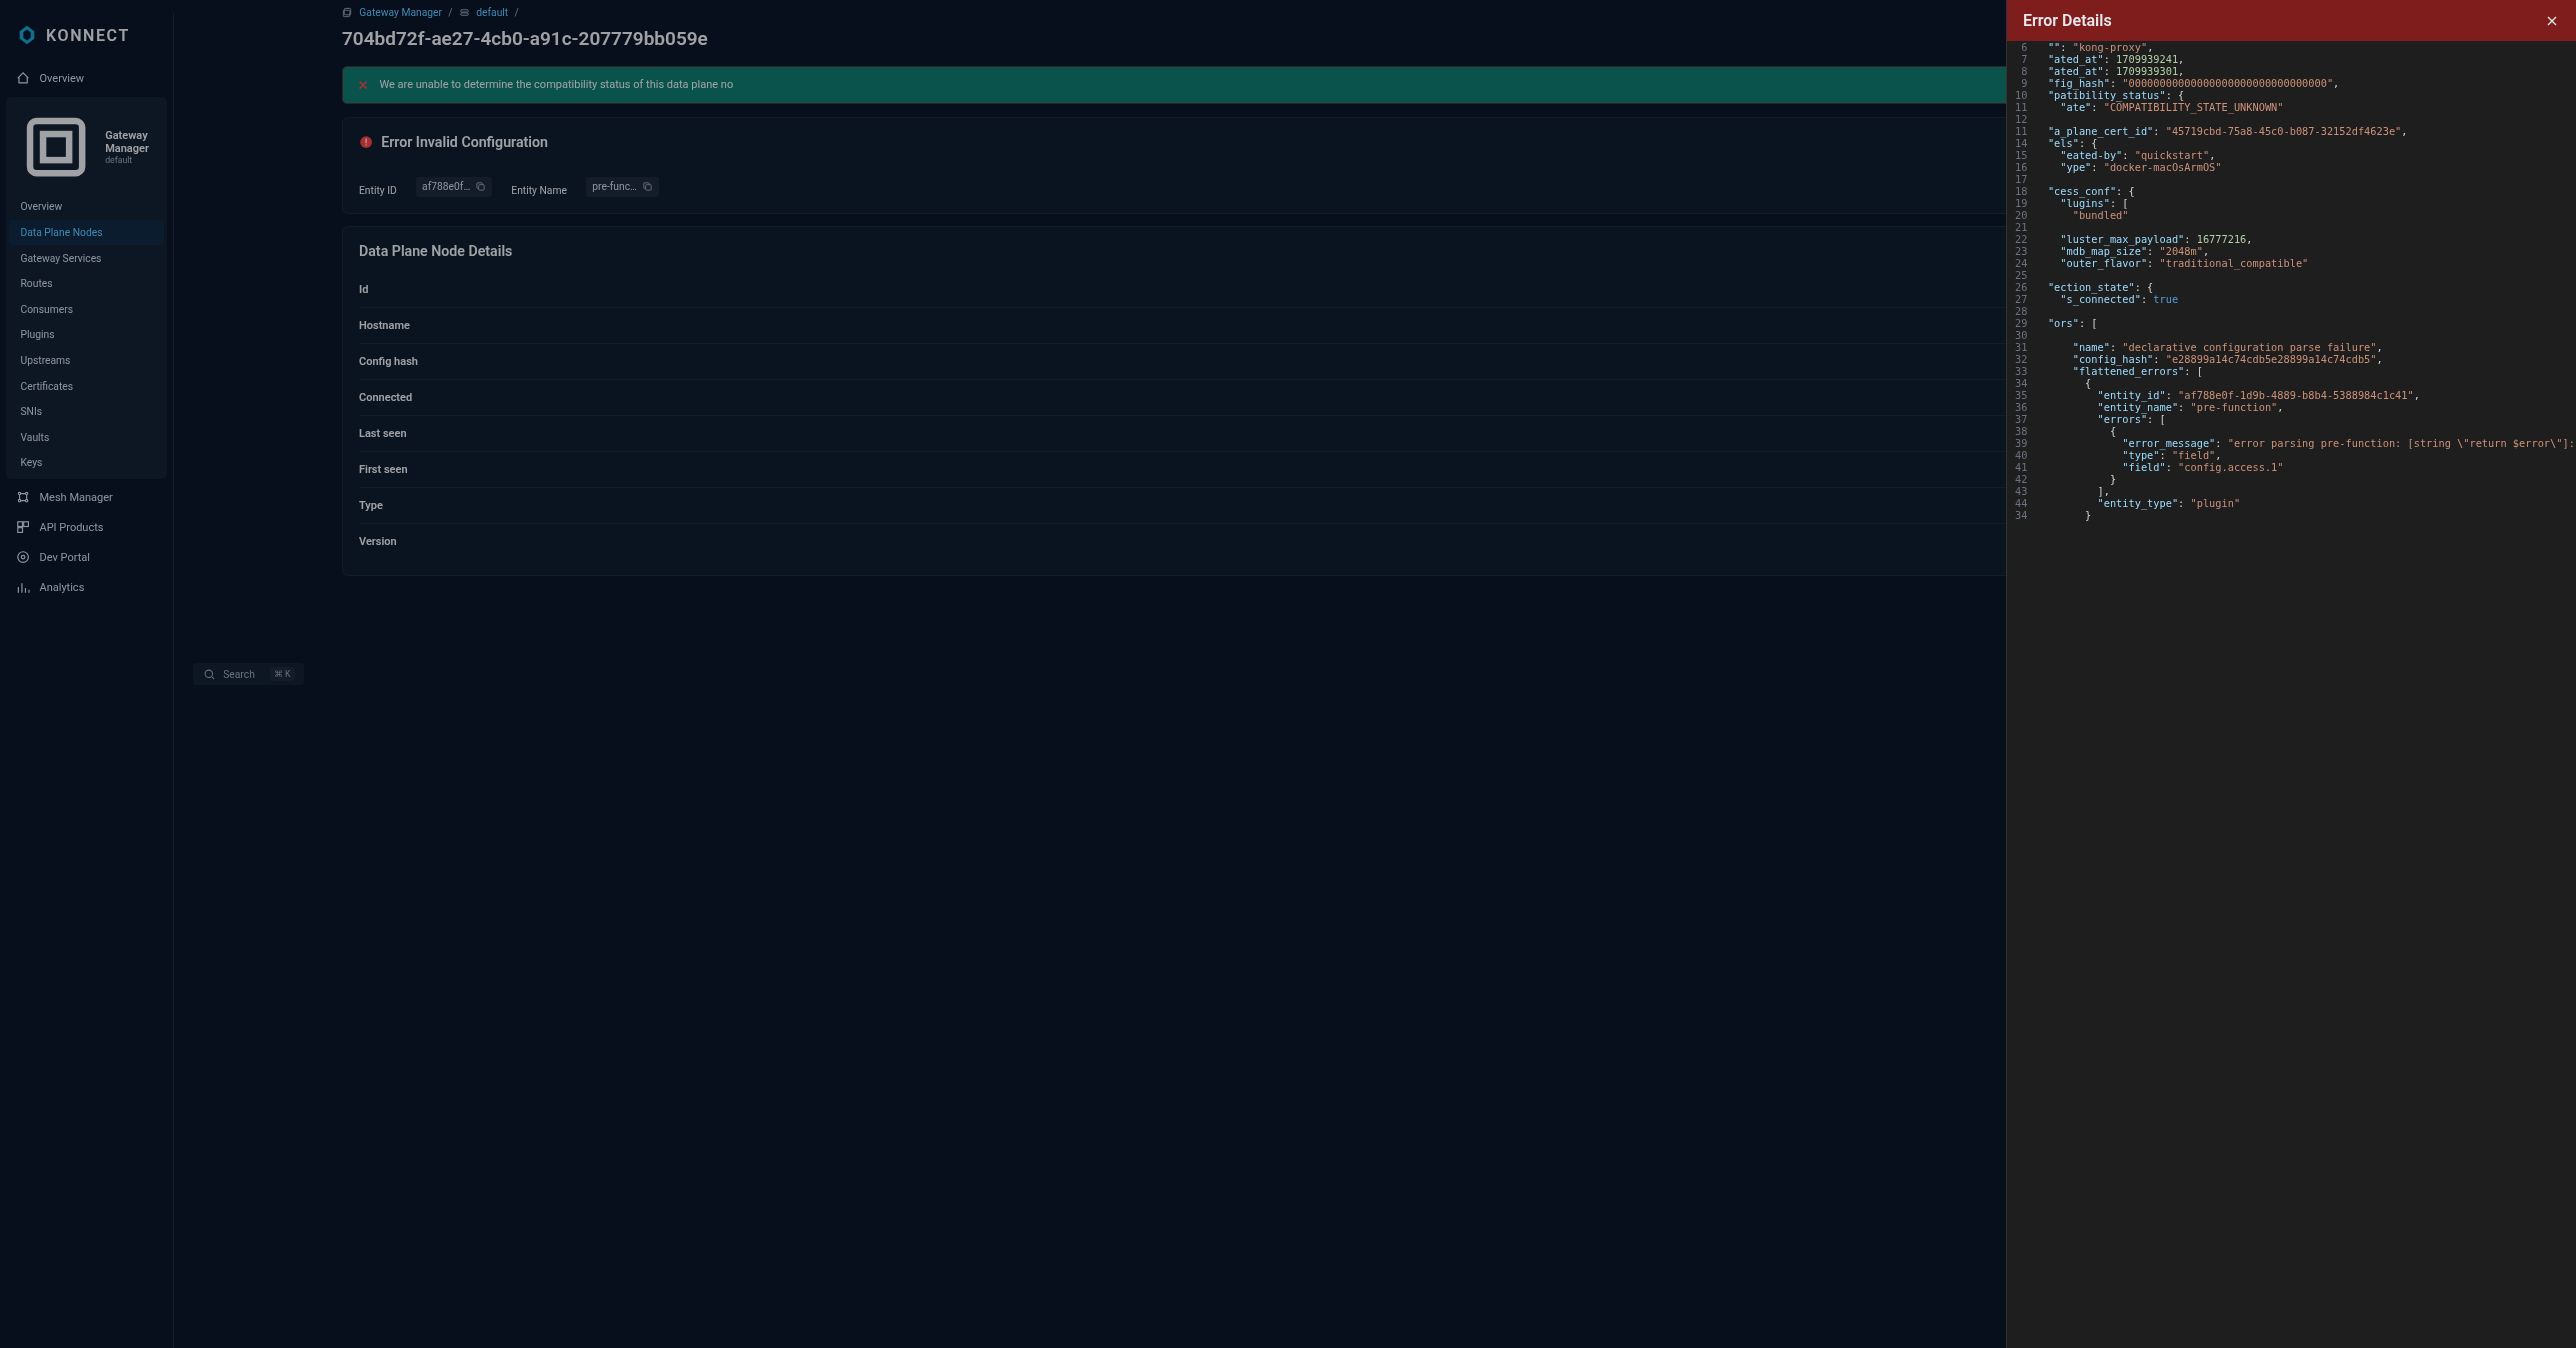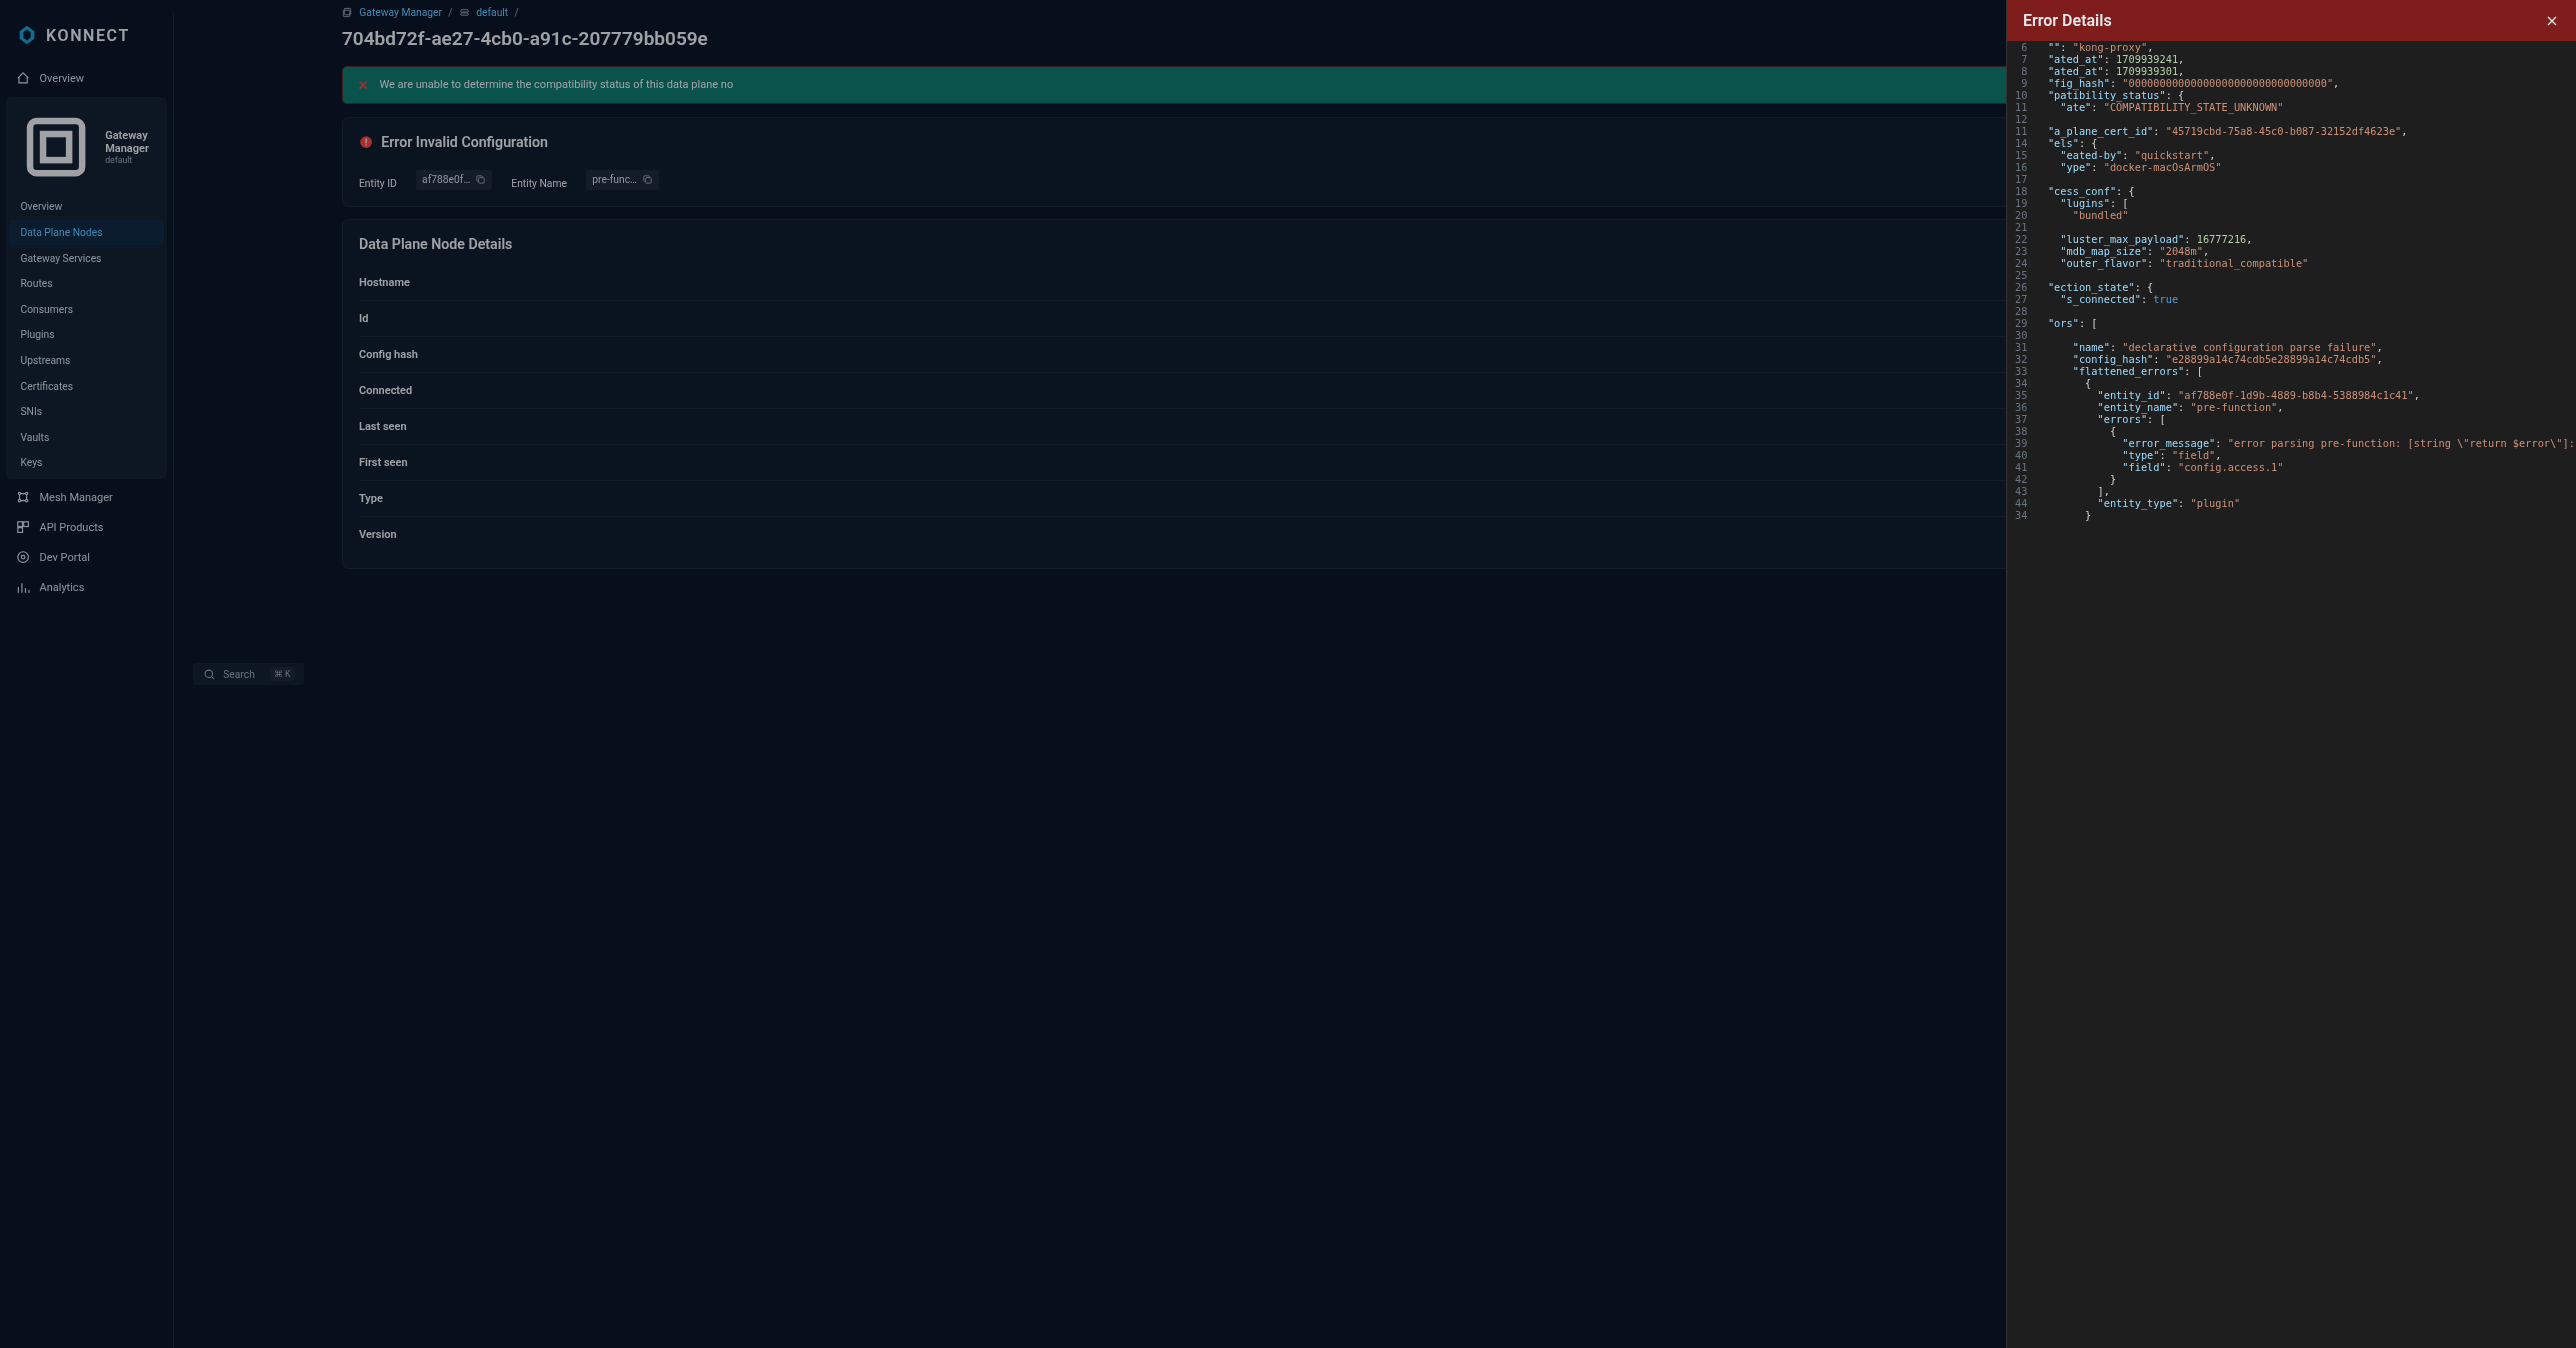--- a/index.html
+++ b/index.html
@@ -184,21 +184,21 @@
       padding: 16px;
       margin-bottom: 12.7px;
     }
     .error-title {
       display: flex;
       align-items: center;
       gap: 8px;
       font-size: 14.2px;
       font-weight: 600;
       color: #e5e7eb;
-      margin-bottom: 20px;
+      margin-bottom: 27px;
     }
     .error-title svg {
       width: 14.2px;
       height: 14.2px;
     }
     .entity-row {
       display: flex;
       gap: 19px;
       align-items: flex-end;
       font-size: 10.3px;
@@ -441,24 +441,24 @@
                 <rect x="8" y="8" width="12" height="12" rx="2"></rect>
                 <path d="M16 8V6a2 2 0 00-2-2H6a2 2 0 00-2 2v8a2 2 0 002 2h2"></path>
               </svg>
           </span>
         </div>
       </div>
 
       <div class="card">
         <h2 class="section-title">Data Plane Node Details</h2>
         <div class="details-row">
+            <span class="details-label">Id</span>
+          </div>
+        <div class="details-row">
             <span class="details-label">Hostname</span>
-          </div>
-        <div class="details-row">
-            <span class="details-label">Id</span>
           </div>
         <div class="details-row">
             <span class="details-label">Config hash</span>
           </div>
         <div class="details-row">
             <span class="details-label">Connected</span>
           </div>
         <div class="details-row">
             <span class="details-label">Last seen</span>
           </div>

